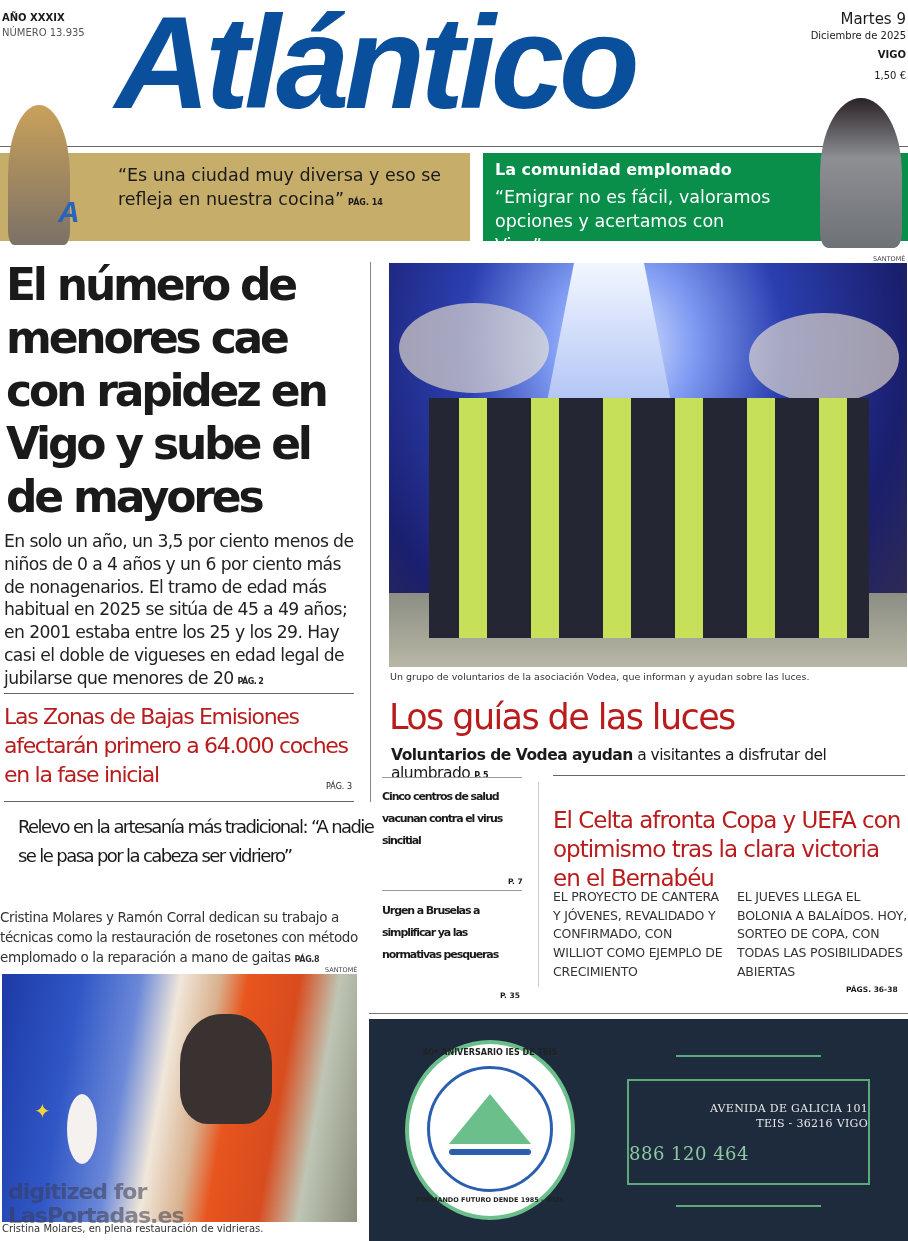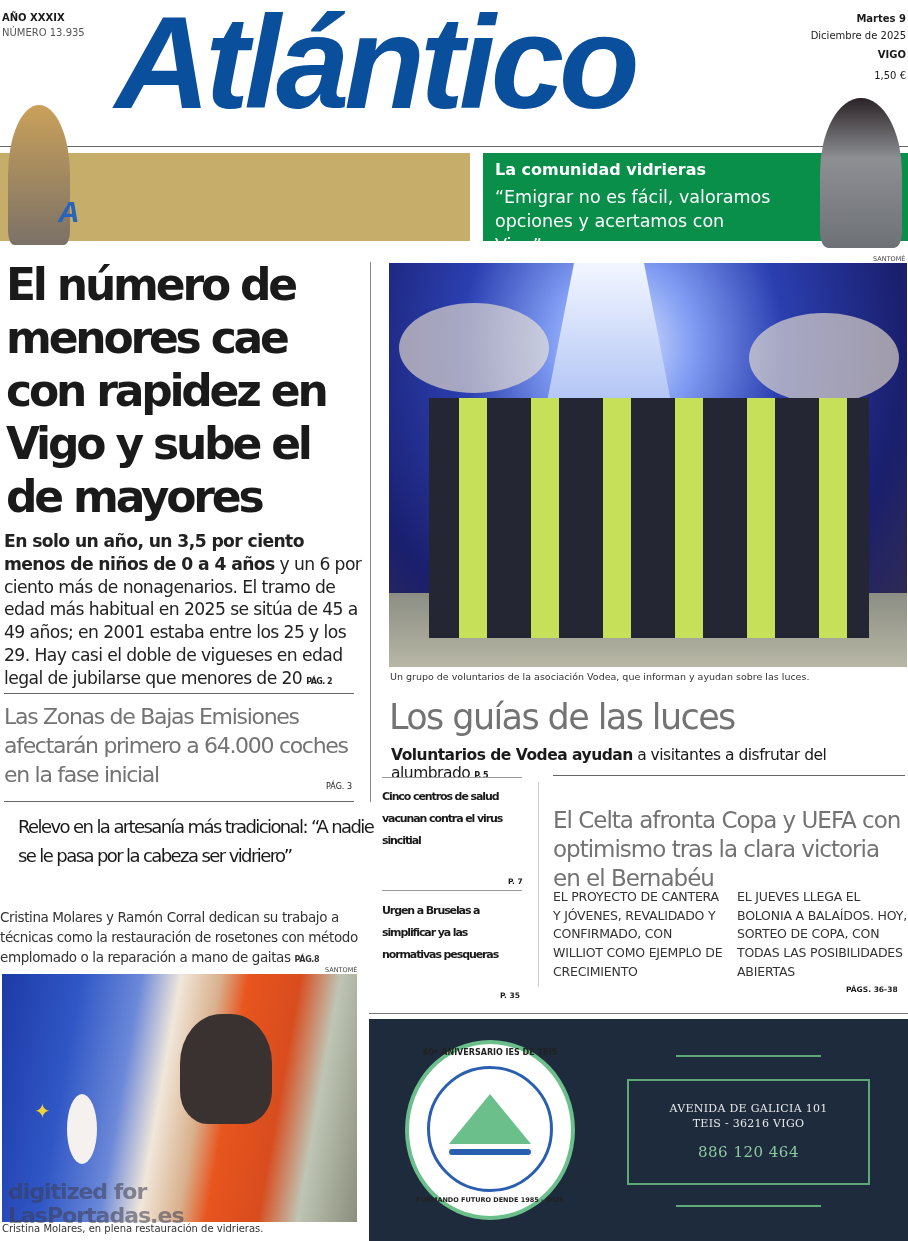--- a/index.html
+++ b/index.html
@@ -3,36 +3,36 @@
 <meta charset="utf-8">
 <style>
   *{box-sizing:border-box;margin:0;padding:0}
   body{width:908px;height:1241px;background:#fff;position:relative;overflow:hidden;font-family:"DejaVu Sans",sans-serif;color:#1a1a1a}
   .abs{position:absolute}
   .masthead-meta-left{left:2px;top:10px;font-size:10px;line-height:15px}
   .masthead-meta-left b{font-weight:bold}
   .masthead-meta-left .num{color:#555}
   .logo{left:115px;top:-12px;font-family:"Liberation Sans",sans-serif;font-weight:bold;font-style:italic;font-size:132px;letter-spacing:-5px;color:#0a4f9c;line-height:150px}
   .masthead-meta-right{right:2px;top:10px;text-align:right;font-size:10px;line-height:15px}
-  .masthead-meta-right .day{font-size:10px;font-weight:bold;line-height:18px}
+  .masthead-meta-right .day{font-size:15px;font-weight:normal;line-height:18px}
   .masthead-meta-right .vigo{font-weight:bold;margin-top:4px}
   .masthead-meta-right .price{margin-top:6px}
   .rule{height:1px;background:#666}
   .promo{top:153px;height:88px;padding:6px 10px 0 118px}
   .promo-left{left:0;width:470px;background:#c7ad6a}
   .promo-right{left:483px;width:425px;background:#0a8f4a;color:#fff;padding-left:12px}
   .promo .ttl{font-weight:bold;font-size:16px;line-height:22px}
   .promo .quote{font-size:17.5px;line-height:24px;margin-top:4px}
   .pag{font-weight:bold;font-size:8px;margin-left:4px}
   .face{border-radius:50% 50% 10% 10%;background:linear-gradient(#caa15a,#7b7167)}
   .lead-h{left:6px;top:258px;width:360px;font-family:"DejaVu Sans",sans-serif;font-weight:bold;font-size:44px;line-height:53px;letter-spacing:-3.2px;color:#1a1a1a}
   .lead-body{left:4px;top:530px;width:362px;font-size:17.2px;line-height:22.8px;letter-spacing:-.6px;color:#222}
-  .lead-body b{font-weight:bold}
+  .lead-body b{font-weight:normal}
   .colsep{left:370px;top:262px;width:1px;height:540px;background:#888}
-  .h2{font-weight:normal;color:#737373}
+  .h2{font-weight:normal;color:#b91c1c}
   .zbe{left:4px;top:702px;width:356px;font-size:22px;line-height:29px;letter-spacing:-1.3px}
   .zbe-pag{left:326px;top:782px;font-size:8px;font-weight:normal}
   .relevo{left:18px;top:812px;width:356px;font-weight:normal;font-size:18px;line-height:29px;letter-spacing:-1.6px}
   .relevo-body{left:0;top:907px;width:360px;font-size:13.5px;line-height:20px;letter-spacing:-.4px;color:#333}
   .credit{font-size:6.5px;color:#444}
   .photo1{left:2px;top:974px;width:355px;height:248px;overflow:hidden;background:linear-gradient(100deg,#1d3aa6 0%,#3057c6 20%,#6b88d8 35%,#f0e7da 45%,#d9b08d 55%,#e8551e 62%,#d84c1e 75%,#bfc5b4 85%,#8a8f7c 100%)}
   .photo1-cap{left:2px;top:1223px;font-size:10px;color:#333}
   .watermark{left:8px;top:1180px;font-family:"DejaVu Sans",sans-serif;font-weight:bold;font-size:22px;line-height:24px;color:rgba(60,60,80,.55);letter-spacing:-1px}
   .photo2{left:389px;top:263px;width:518px;height:404px;overflow:hidden;background:radial-gradient(ellipse at 45% 20%,#dfe8ff 0%,#7f9bf2 18%,#2b3fb0 40%,#1a1f6e 70%,#3a3044 100%)}
   .photo2-cap{left:390px;top:671px;font-size:9.5px;color:#333}
@@ -40,46 +40,47 @@
   .luces-sub{left:391px;top:746px;font-size:15.5px;letter-spacing:-.5px}
   .luces-sub b{font-weight:bold}
   .brief{left:382px;width:142px;font-weight:bold;font-size:11px;line-height:22px;letter-spacing:-1.1px}
   .brief-pag{font-size:7.5px;font-weight:bold}
   .celta{left:553px;top:806px;width:352px;font-size:23px;line-height:29px;letter-spacing:-1px}
   .celta-col{top:888px;width:170px;font-size:12.5px;line-height:18.7px;color:#333;letter-spacing:-.2px}
   .ad{left:369px;top:1019px;width:539px;height:222px;background:#1e2b3c}
   .ad-seal{left:405px;top:1040px;width:170px;height:180px;border-radius:50%;background:#fff;border:4px solid #6bbf8a}
   .ad-box{left:627px;top:1079px;width:243px;height:106px;border:2px solid #5ea978}
   .ad-line{height:2px;background:#5ea978}
-  .ad-addr{width:100%;text-align:center;font-family:"DejaVu Serif",serif;font-size:11px;line-height:15px;color:#e8e8e8;letter-spacing:.3px}
-  .ad-phone{width:100%;text-align:center;font-family:"DejaVu Serif",serif;font-size:15px;color:#8cc9a0;letter-spacing:.5px}
+  .ad-addr{width:100%;text-align:right;font-family:"DejaVu Serif",serif;font-size:11px;line-height:15px;color:#e8e8e8;letter-spacing:.3px}
+  .ad-phone{width:100%;text-align:left;font-family:"DejaVu Serif",serif;font-size:18px;color:#8cc9a0;letter-spacing:.5px}
 </style>
 </head>
 <body>
 
 <div class="abs masthead-meta-left">
   <div><b>AÑO XXXIX</b></div>
   <div class="num">NÚMERO 13.935</div>
 </div>
 <div class="abs logo">Atlántico</div>
 <div class="abs masthead-meta-right">
   <div class="day">Martes  9</div>
   <div>Diciembre de 2025</div>
   <div class="vigo">VIGO</div>
   <div class="price">1,50 €</div>
 </div>
 <div class="abs rule" style="left:0;top:146px;width:908px"></div>
 
 <div class="abs promo promo-left">
+  <div class="quote"><span>“Es una ciudad muy diversa y eso se refleja en nuestra cocina”</span><span class="pag">PÁG. 14</span></div>
 </div>
 <div class="abs face" style="left:8px;top:105px;width:62px;height:140px"></div>
 <div class="abs" style="left:58px;top:195px;font:bold italic 30px 'Liberation Sans',sans-serif;color:#2a64b8">A</div>
 
 <div class="abs promo promo-right">
-  <div class="ttl">La comunidad vidrieras</div>
+  <div class="ttl">La comunidad emplomado</div>
   <div class="quote" style="width:290px"><span>“Emigrar no es fácil, valoramos opciones y acertamos con Vigo”</span><span class="pag">PÁG. 12</span></div>
 </div>
 <div class="abs face" style="left:820px;top:98px;width:82px;height:150px;background:linear-gradient(#2a2226 0%,#8d8f93 40%,#6e7176 100%)"></div>
 
 <div class="abs lead-h">El número de menores cae con rapidez en Vigo y sube el de mayores</div>
 <div class="abs lead-body"><b>En solo un año, un 3,5 por ciento menos de niños de 0 a 4 años</b><span> y un 6 por ciento más de nonagenarios. El tramo de edad más habitual en 2025 se sitúa de 45 a 49 años; en 2001 estaba entre los 25 y los 29. Hay casi el doble de vigueses en edad legal de jubilarse que menores de 20</span><span class="pag">PÁG. 2</span></div>
 
 <div class="abs colsep"></div>
 
 <div class="abs rule" style="left:4px;top:693px;width:350px"></div>

